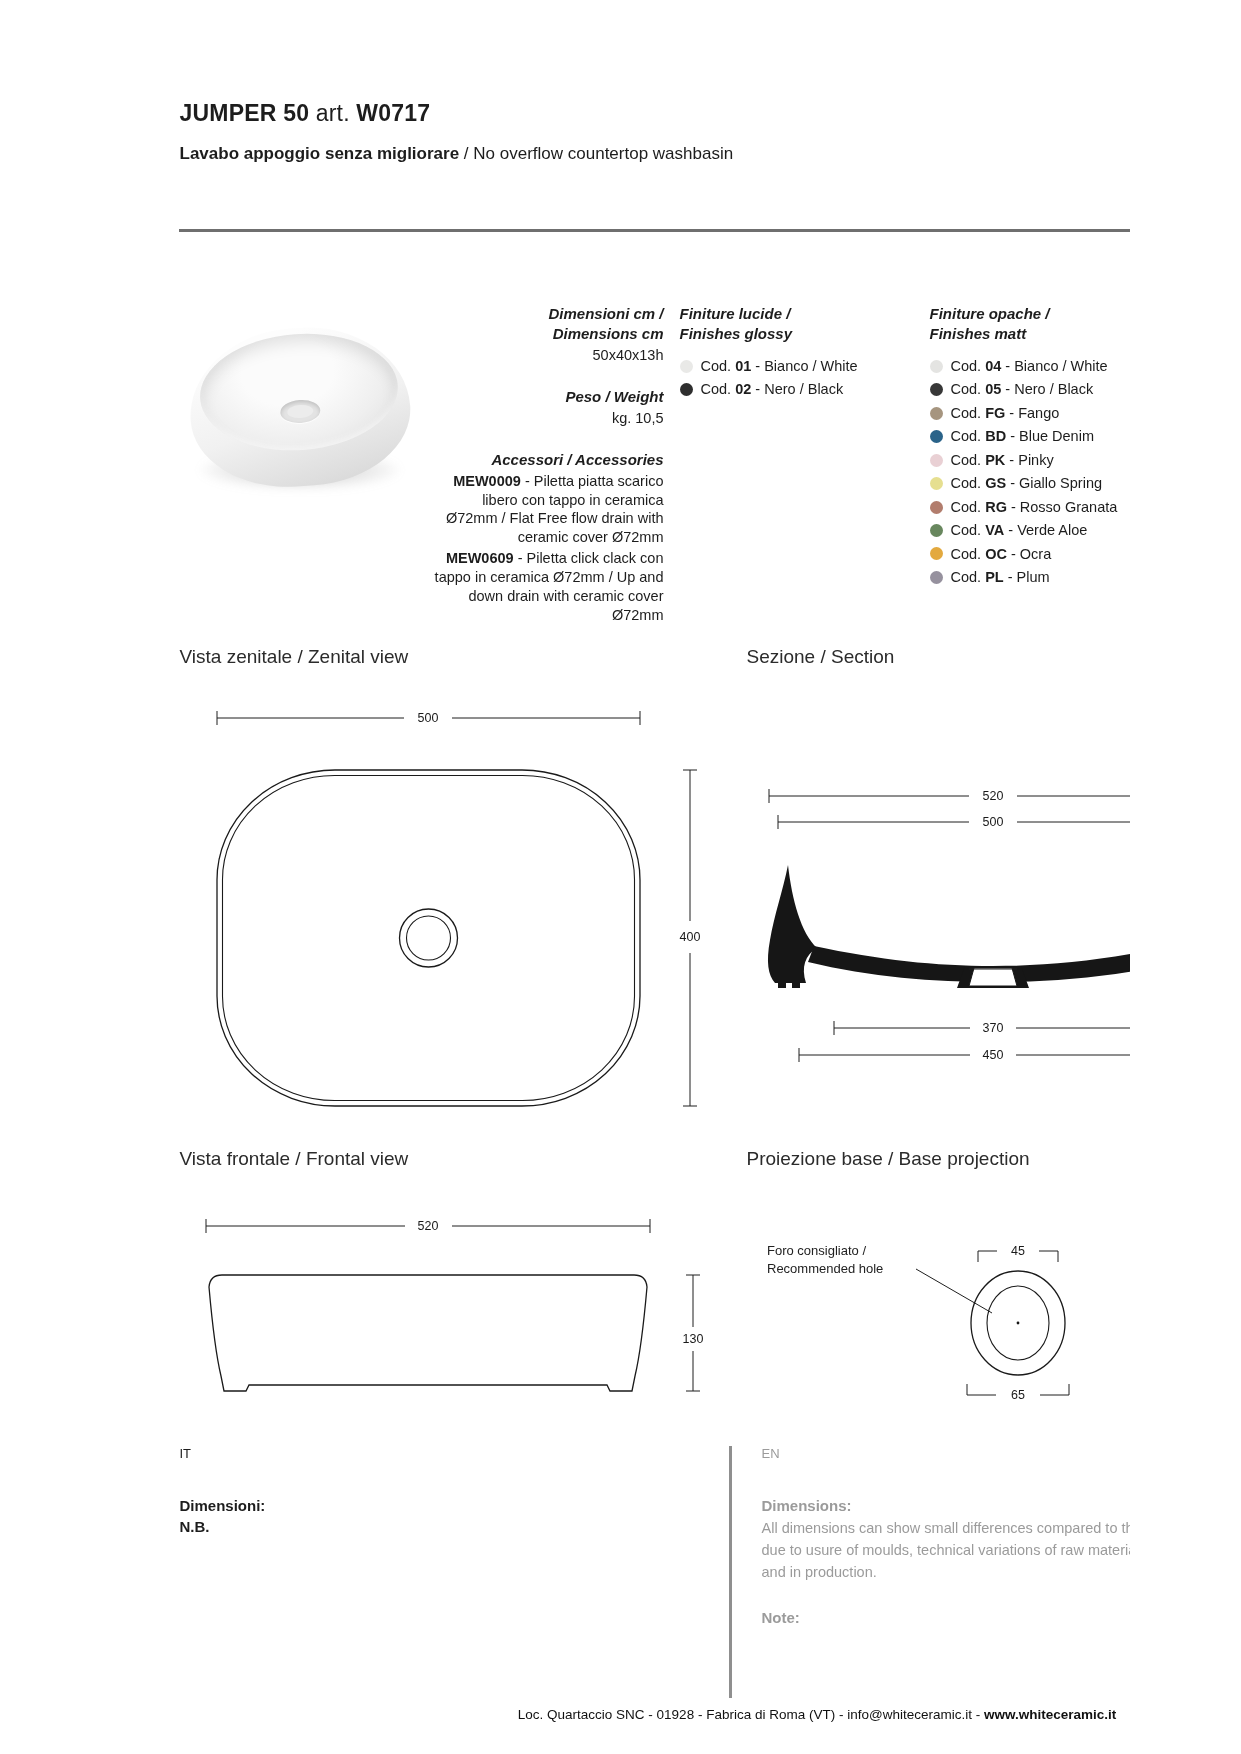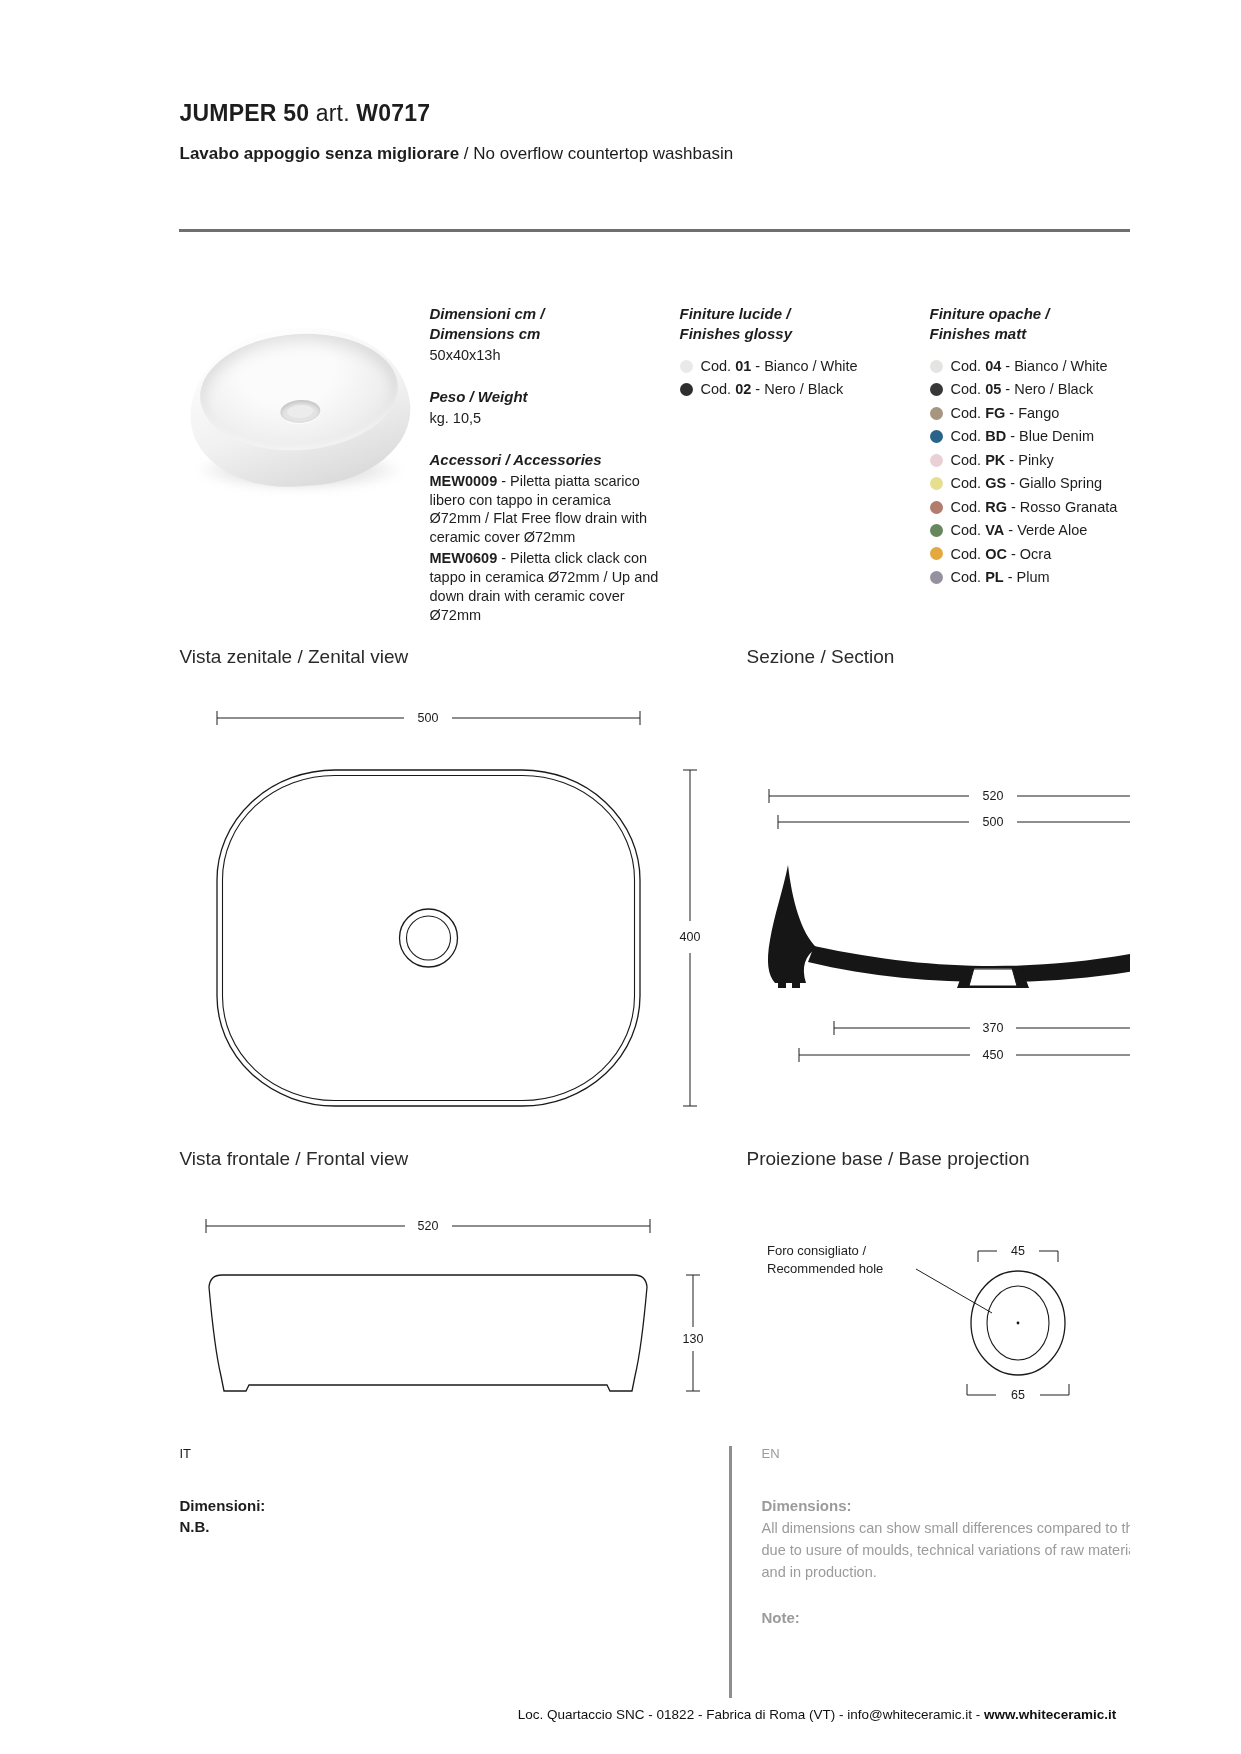--- a/index.html
+++ b/index.html
@@ -31,21 +31,21 @@
     background:linear-gradient(165deg,#fdfdfd 15%,#f1f1f1 55%,#dedede 85%,#d3d3d3); }
   .basin-bowl { position:absolute; left:11px; top:6px; width:198px; height:116px; border-radius:50%;
     background:radial-gradient(ellipse at 45% 32%, #fbfbfb 30%, #efefef 62%, #dfdfdf 92%);
     box-shadow:inset 0 8px 16px rgba(0,0,0,.10), inset 0 -3px 6px rgba(255,255,255,.7); }
   .basin-drain { position:absolute; left:50%; top:72px; transform:translateX(-50%); width:40px; height:23px; border-radius:50%;
     background:#e3e3e3; box-shadow:inset 0 2px 4px rgba(0,0,0,.16), 0 1px 1px rgba(255,255,255,.8); }
   .basin-drain::after { content:""; position:absolute; left:7px; top:5px; width:26px; height:13px; border-radius:50%; background:#ececec; }
 
   
   .spec-col { position:absolute; top:296px; font-size:14.5px; line-height:1.3; }
-  .col-1 { left:318px; width:234px; }
+  .col-1 { left:318px; width:234px;text-align:right; }
   .col-2 { left:568px; width:235px; }
   .col-3 { left:818px; width:250px; }
   .col-title { font-style:italic; font-weight:700; font-size:15px; line-height:1.3; }
   .spec-block { margin-bottom:22px; }
   .spec-value { margin-top:3px; }
   .acc-par { margin-top:2px; }
   .acc-par b { font-weight:700; }
 
   .finish-list { list-style:none; margin-top:14px; }
   .finish-list li { display:flex; align-items:center; gap:8px; margin-bottom:4.6px; white-space:nowrap; }
@@ -276,16 +276,16 @@
   </div>
   <div class="notes-divider"></div>
   <div class="notes-en">
     <div class="lang-head">EN</div>
     <div class="note-head">Dimensions:</div>
     <p class="note-body">All dimensions can show small differences compared to the real product due to usure of moulds, technical variations of raw materials in the mixture and in production.</p>
     <div class="note-head">Note:</div>
   </div>
 
   <div class="footer">
-    <span>Loc. Quartaccio SNC - 01822 - Fabrica di Roma (VT) - info@whiteceramic.it - </span><b>www.whiteceramic.it</b>
+    <span>Loc. Quartaccio SNC - 01928 - Fabrica di Roma (VT) - info@whiteceramic.it - </span><b>www.whiteceramic.it</b>
   </div>
 
 </div>
 
 </body></html>

